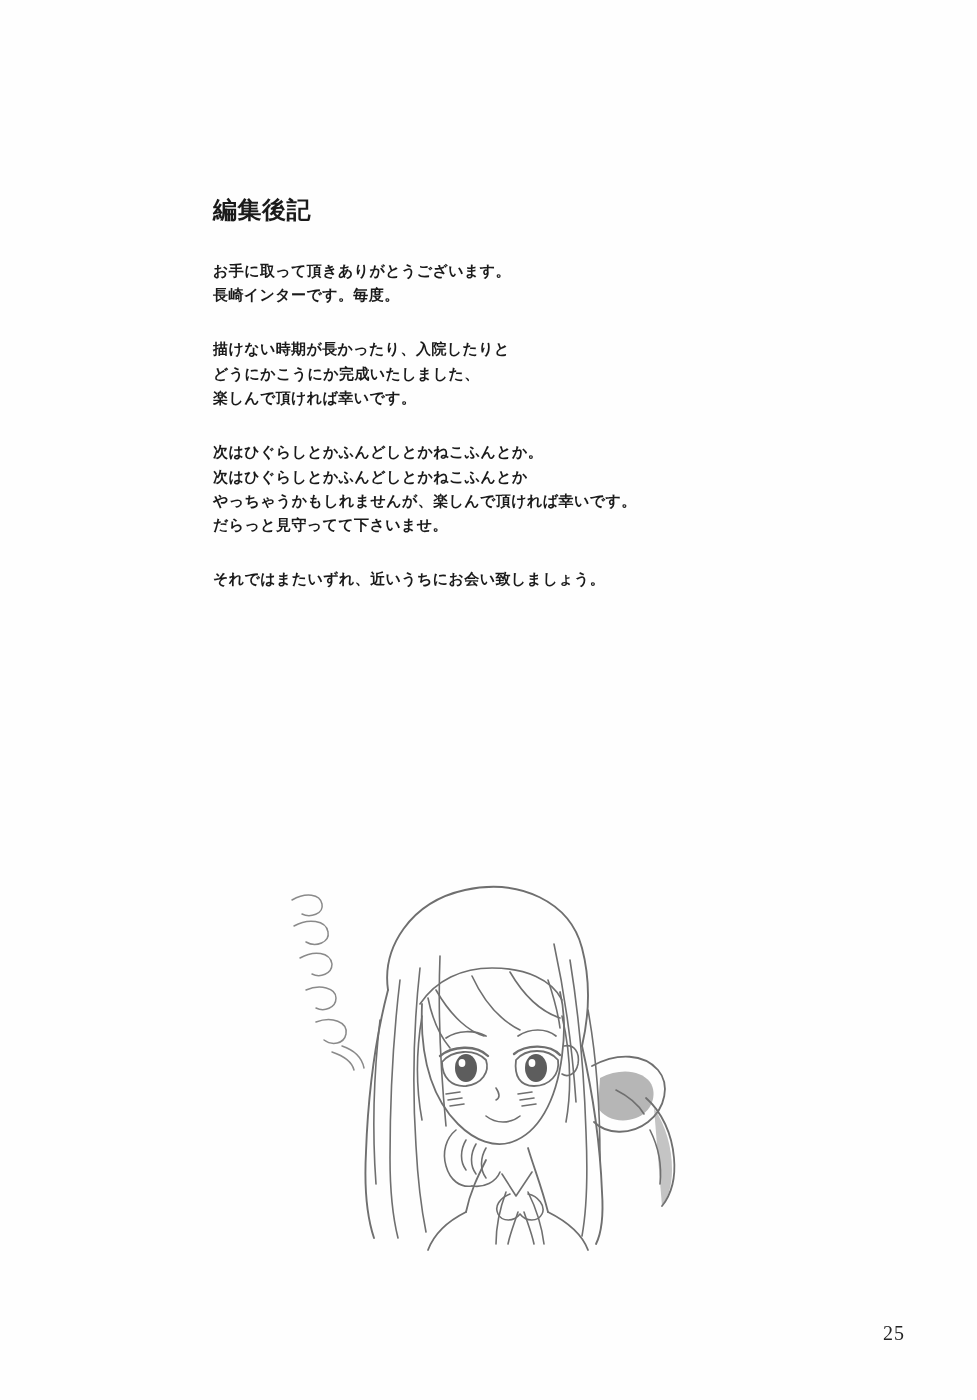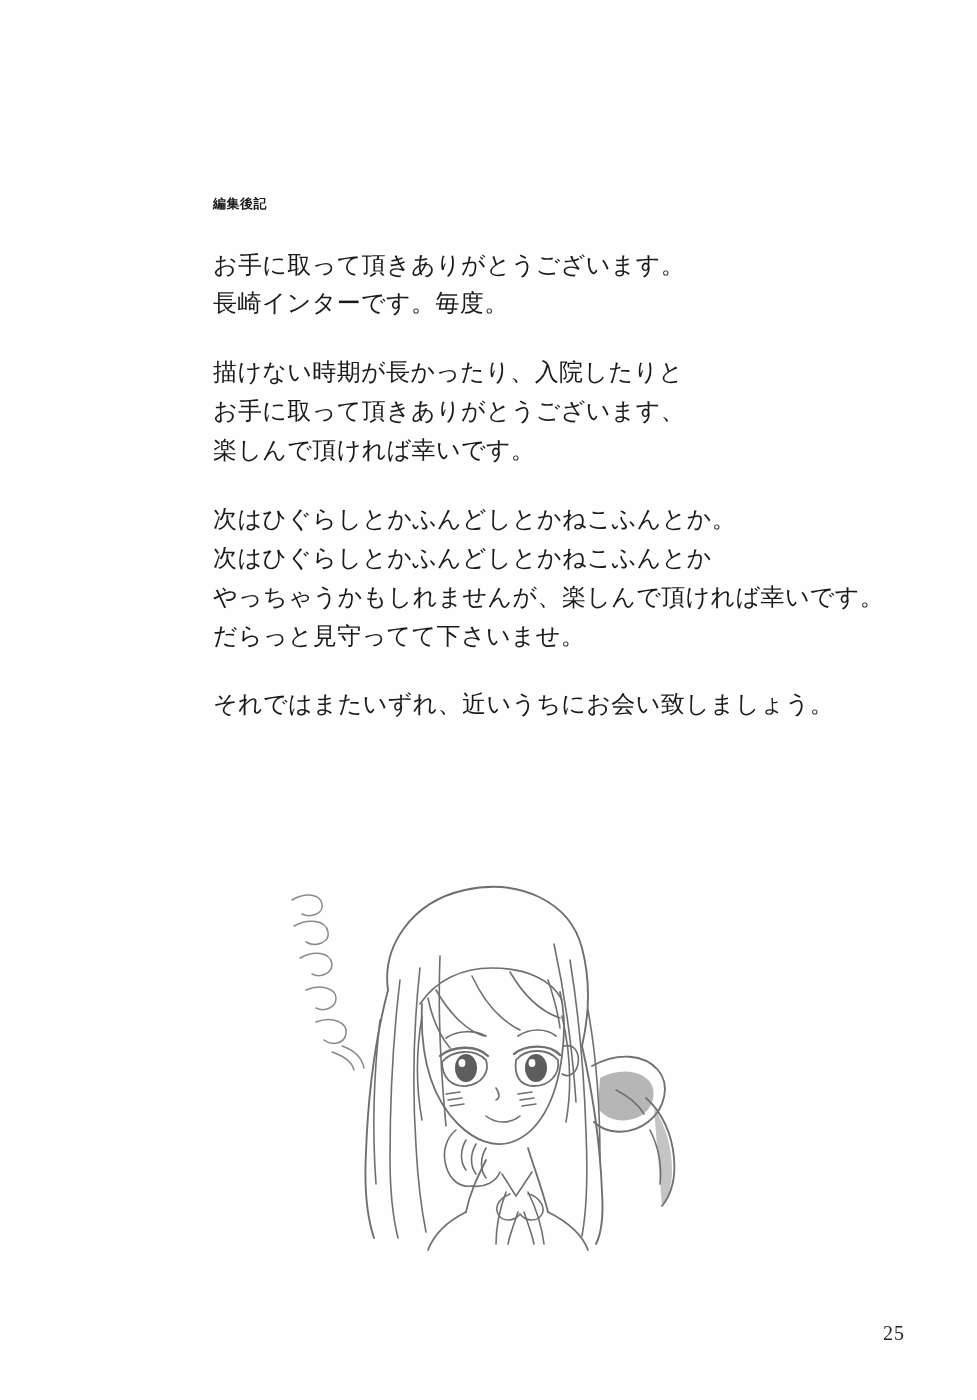--- a/index.html
+++ b/index.html
@@ -24,33 +24,33 @@
 
   
   .afterword {
     position: absolute;
     left: 213px;
     top: 196px;
     width: 640px;
   }
 
   .afterword-title {
-    font-size: 13px;
+    font-size: 24px;
     font-weight: bold;
     letter-spacing: 0.5px;
     margin: 0 0 34px 0;
     line-height: 1.2;
   }
 
   .para {
     margin: 0 0 30px 0;
-    font-size: 24px;
+    font-size: 15px;
     line-height: 1.62;
     letter-spacing: 0.4px;
-    font-weight: 400;
+    font-weight: 700;
   }
   .para:last-child { margin-bottom: 8px; }
 
   .para .line { display: block; white-space: pre; }
 
   
   .illustration {
     position: absolute;
     left: 270px;
     top: 840px;
@@ -78,21 +78,21 @@
   <div class="afterword">
     <h1 class="afterword-title">編集後記</h1>
 
     <p class="para">
       <span class="line">お手に取って頂きありがとうございます。</span>
       <span class="line">長崎インターです。毎度。</span>
     </p>
 
     <p class="para">
       <span class="line">描けない時期が長かったり、入院したりと</span>
-      <span class="line">お手に取って頂きありがとうございます、</span>
+      <span class="line">どうにかこうにか完成いたしました、</span>
       <span class="line">楽しんで頂ければ幸いです。</span>
     </p>
 
     <p class="para">
       <span class="line">次はひぐらしとかふんどしとかねこふんとか。</span>
       <span class="line">次はひぐらしとかふんどしとかねこふんとか</span>
       <span class="line">やっちゃうかもしれませんが、楽しんで頂ければ幸いです。</span>
       <span class="line">だらっと見守ってて下さいませ。</span>
     </p>
 

